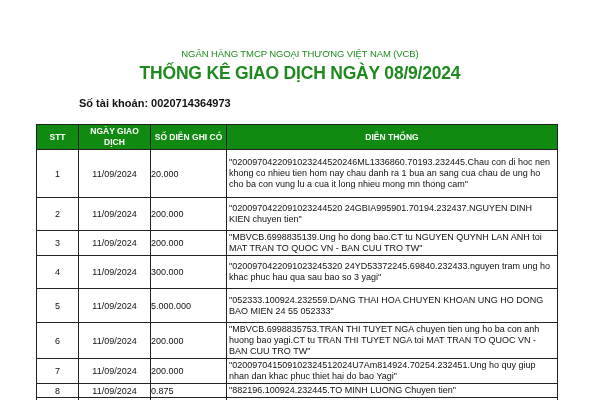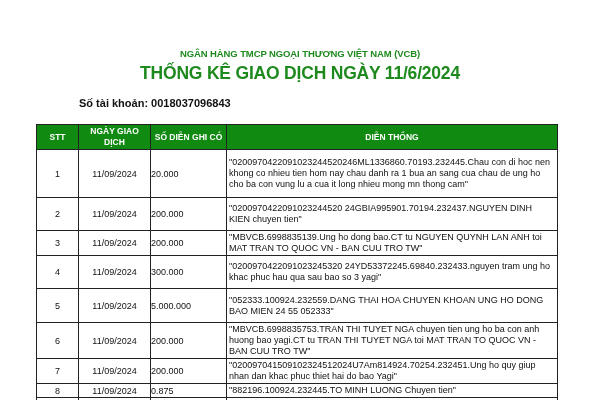--- a/index.html
+++ b/index.html
@@ -5,21 +5,21 @@
     * { margin: 0; padding: 0; box-sizing: border-box; }
     body {
       width: 600px; height: 400px; overflow: hidden;
       background: #ffffff;
       font-family: "Liberation Sans", sans-serif;
       position: relative;
     }
     .bank-name {
       position: absolute; left: 0; top: 48px; width: 600px;
       text-align: center; color: #1e8a1e;
-      font-size: 9.5px; font-weight: bold; letter-spacing: -0.1px;
+      font-size: 9.5px; font-weight: normal; letter-spacing: -0.1px;
     }
     .report-title {
       position: absolute; left: 0; top: 63px; width: 600px;
       text-align: center; color: #1e8a1e;
       font-size: 17.5px; font-weight: bold; letter-spacing: -0.2px;
     }
     .account {
       position: absolute; left: 79px; top: 97px;
       font-size: 11px; font-weight: bold; color: #111;
     }
@@ -41,22 +41,22 @@
     }
     td.stt { text-align: center; }
     td.date { text-align: center; margin-top: 12px; }
     td.amount { text-align: left; padding-right: 1px; }
     td.desc { text-align: left; padding: 1px 2px; line-height: 11px; }
   </style>
 </head>
 <body>
 
 <div class="bank-name">NGÂN HÀNG TMCP NGOẠI THƯƠNG VIỆT NAM (VCB)</div>
-<div class="report-title">THỐNG KÊ GIAO DỊCH NGÀY 11/6/2024</div>
-<div class="account">Số tài khoản: 0018037096843</div>
+<div class="report-title">THỐNG KÊ GIAO DỊCH NGÀY 08/9/2024</div>
+<div class="account">Số tài khoản: 0020714364973</div>
 
 <table class="tx">
   <colgroup>
     <col style="width:42px">
     <col style="width:72px">
     <col style="width:76px">
     <col style="width:331px">
   </colgroup>
   <thead>
     <tr>

